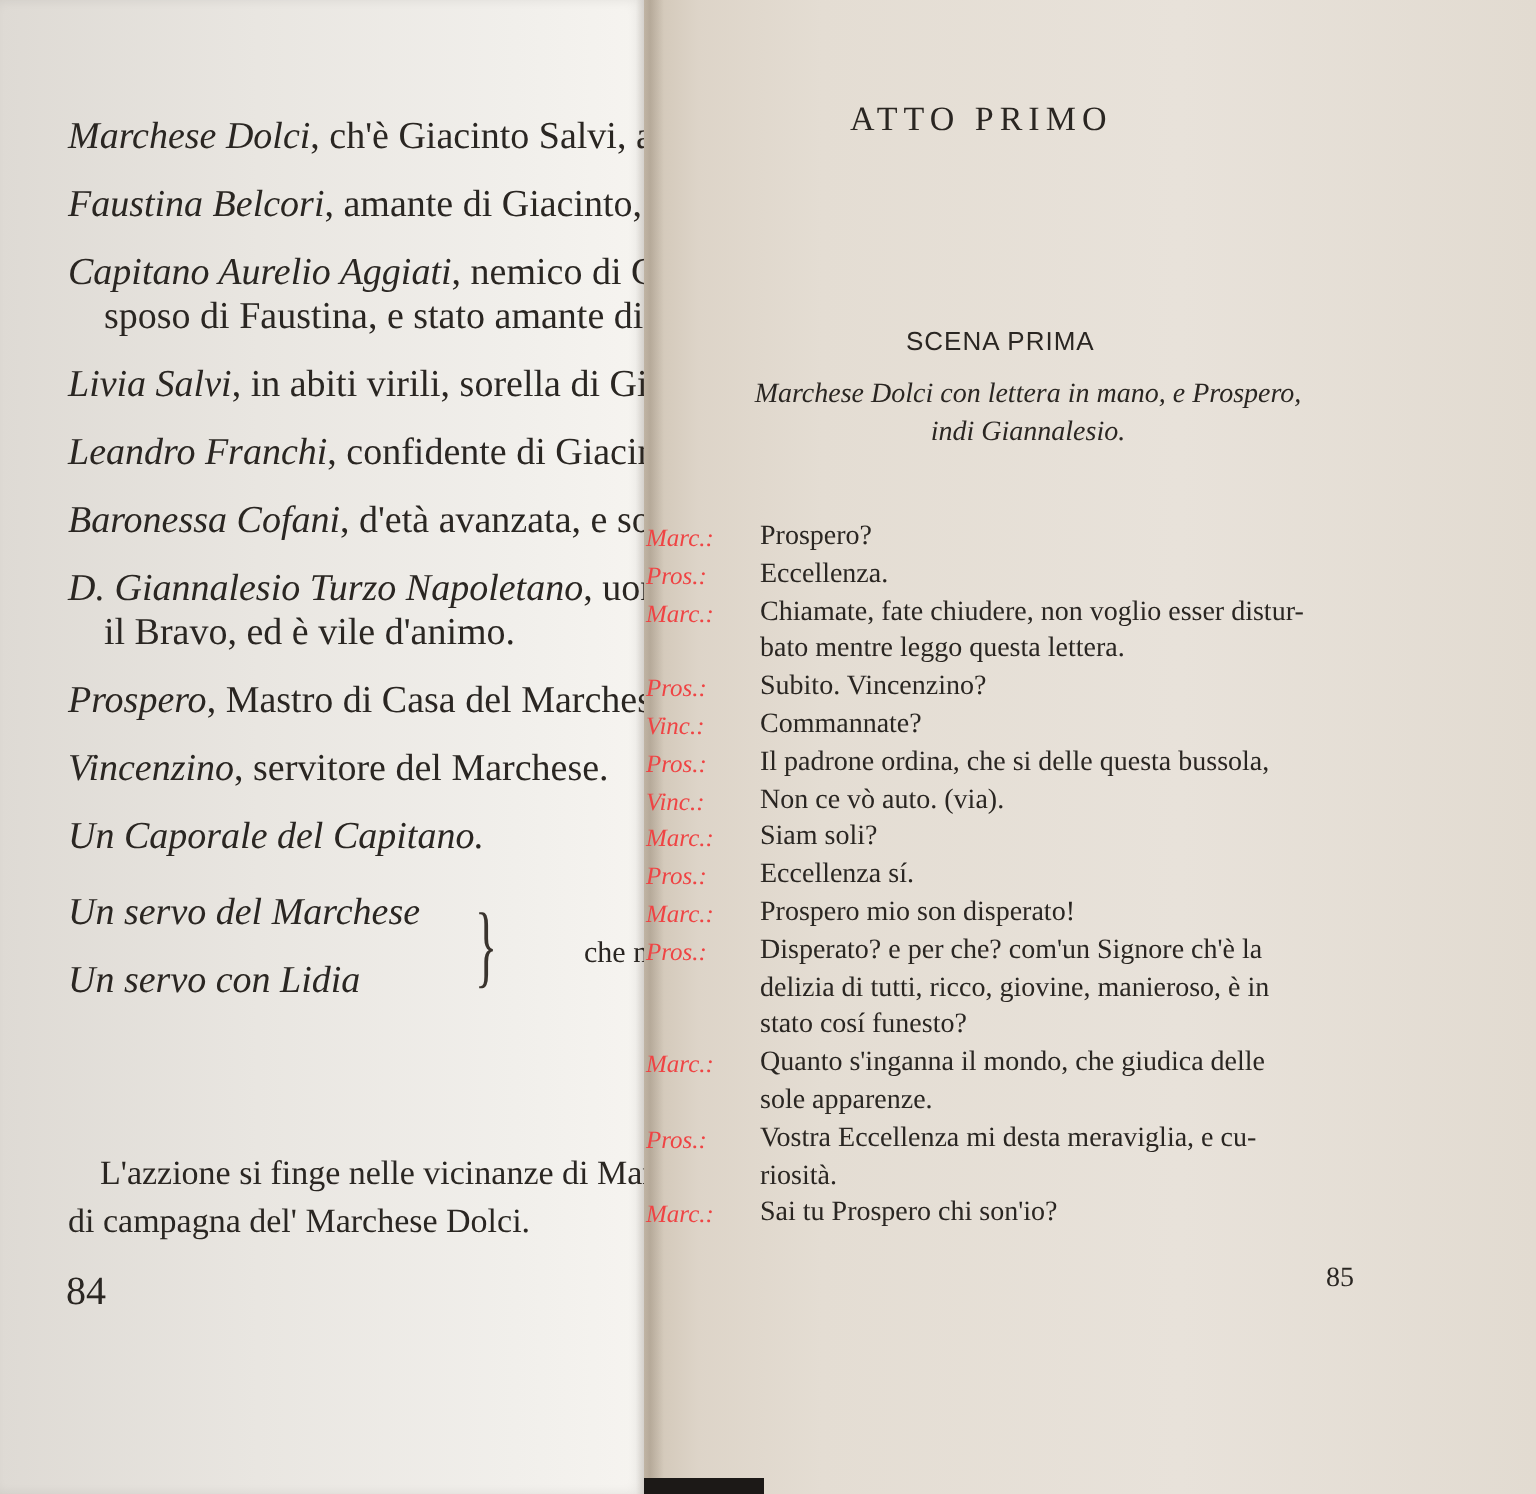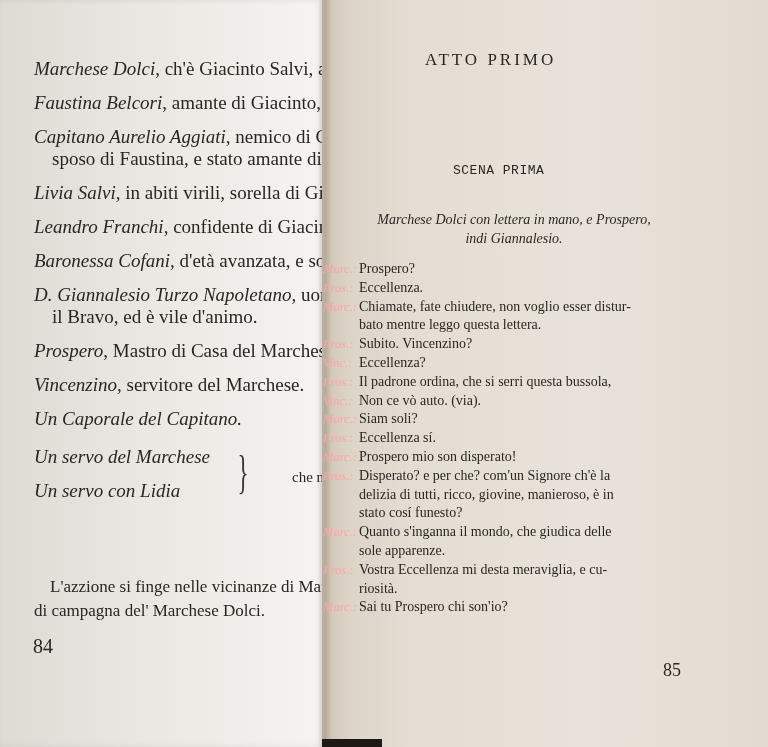--- a/index.html
+++ b/index.html
@@ -49,34 +49,34 @@
     position: absolute; left: 34px; top: 575px; font-family: "Liberation Serif", serif; font-size: 17px; line-height: 24px;
   }
   .setting .l1 { padding-left: 16px; display: block; white-space: nowrap; }
   .page-num-left { position: absolute; left: 33px; top: 635px; font-family: "Liberation Serif", serif; font-size: 20px; }
 
   
   .act-title {
     position: absolute; left: 425px; top: 50px; font-family: "Liberation Serif", serif; font-size: 17px; letter-spacing: 3px;
   }
   .scene-title {
-    position: absolute; left: 453px; top: 163px; font-family: Liberation Mono, monospace; font-size: 13px; letter-spacing: 0.5px;
+    position: absolute; left: 453px; top: 163px; font-family: Liberation Sans, sans-serif; font-size: 13px; letter-spacing: 0.5px;
   }
   .scene-direction {
-    position: absolute; left: 344px; top: 210px; width: 340px; text-align: center;
+    position: absolute; left: 344px; top: 188px; width: 340px; text-align: center;
     font-family: "Liberation Serif", serif; font-style: italic; font-size: 14px; line-height: 19px;
   }
   .dialogue {
     position: absolute; left: 323px; top: 260px; width: 370px;
     font-family: "Liberation Serif", serif; font-size: 14px; line-height: 18.8px;
   }
   .line { display: flex; }
-  .speaker { width: 36px; flex: none; font-style: italic; font-size: 12.5px; color: #fca5a5; }
+  .speaker { width: 57px; flex: none; font-style: italic; font-size: 12.5px; color: #ef4444; }
   .speech { flex: 1; text-align: justify; }
-  .page-num-right { position: absolute; left: 663px; top: 660px; font-family: "Liberation Serif", serif; font-size: 18px; }
+  .page-num-right { position: absolute; left: 663px; top: 632px; font-family: "Liberation Serif", serif; font-size: 14px; }
 </style>
 </head>
 <body>
 
 <div class="page page-left">
   <div class="cast">
     <div class="cast-line"><span class="name">Marchese Dolci</span><span>, ch'è Giacinto Salvi, amante</span></div>
     <div class="cast-line"><span class="name">Faustina Belcori</span><span>, amante di Giacinto, e prom</span></div>
     <div class="cast-line"><span class="name">Capitano Aurelio Aggiati</span><span>, nemico di Giaci</span><span class="cont">sposo di Faustina, e stato amante di...</span></div>
     <div class="cast-line"><span class="name">Livia Salvi</span><span>, in abiti virili, sorella di Giacin</span></div>
@@ -133,27 +133,27 @@
     </div>
     <div class="line">
       <span class="speaker">Pros.:</span>
       <span class="speech">
         <div>Subito. Vincenzino?</div>
       </span>
     </div>
     <div class="line">
       <span class="speaker">Vinc.:</span>
       <span class="speech">
-        <div>Eccellenza?</div>
-      </span>
-    </div>
-    <div class="line">
-      <span class="speaker">Pros.:</span>
-      <span class="speech">
-        <div>Il padrone ordina, che si serri questa bussola,</div>
+        <div>Commannate?</div>
+      </span>
+    </div>
+    <div class="line">
+      <span class="speaker">Pros.:</span>
+      <span class="speech">
+        <div>Il padrone ordina, che si delle questa bussola,</div>
       </span>
     </div>
     <div class="line">
       <span class="speaker">Vinc.:</span>
       <span class="speech">
         <div>Non ce vò auto. (via).</div>
       </span>
     </div>
     <div class="line">
       <span class="speaker">Marc.:</span>

